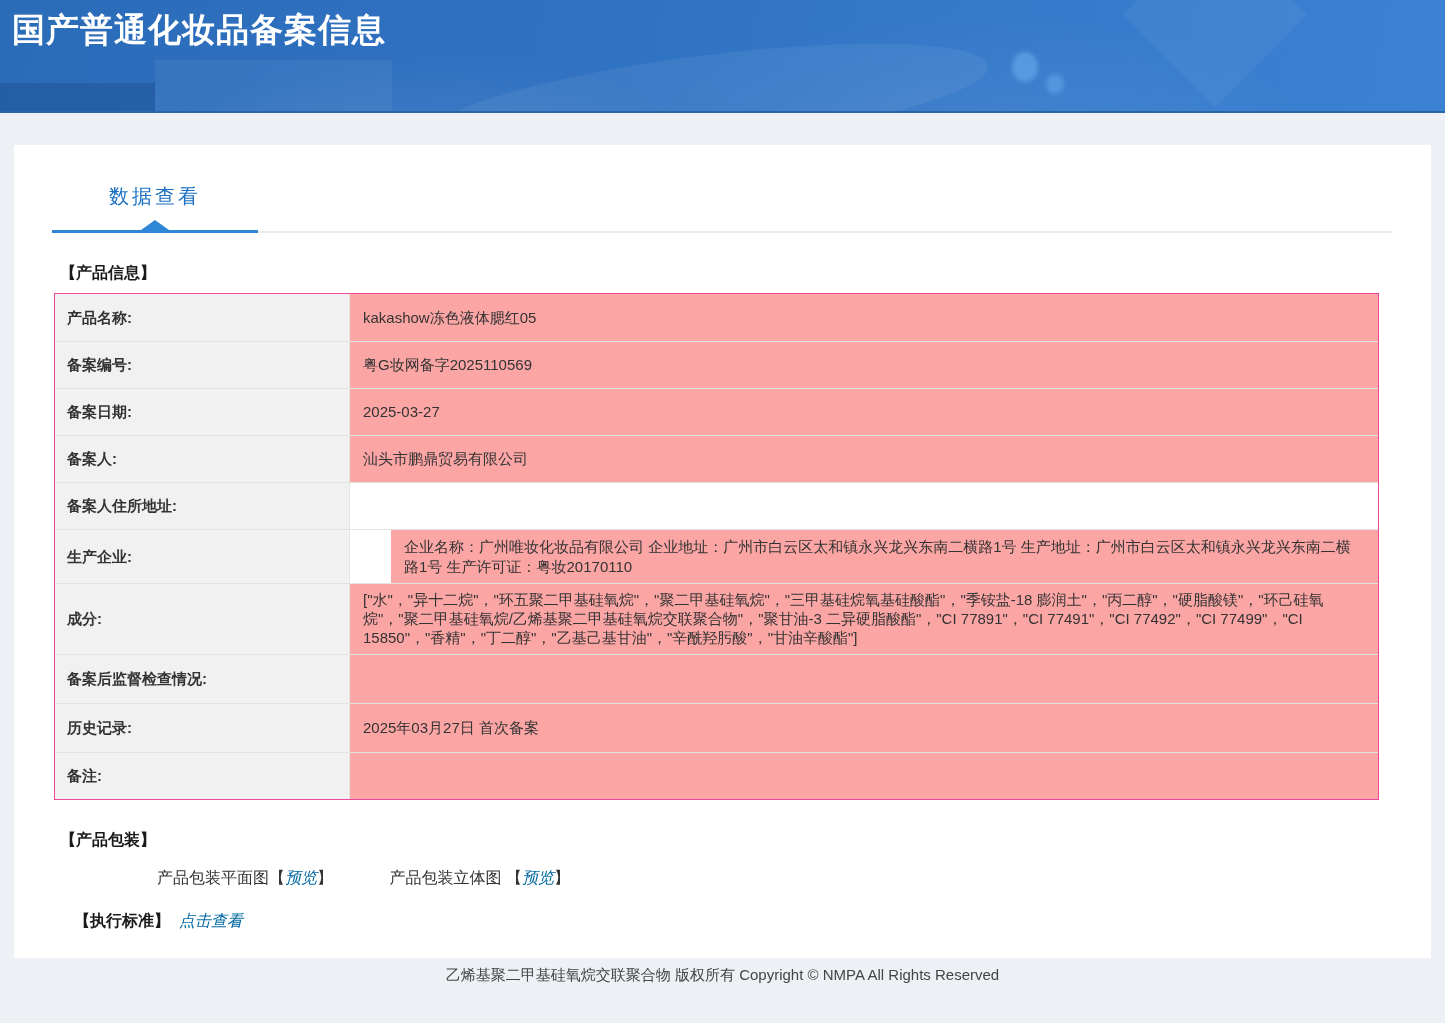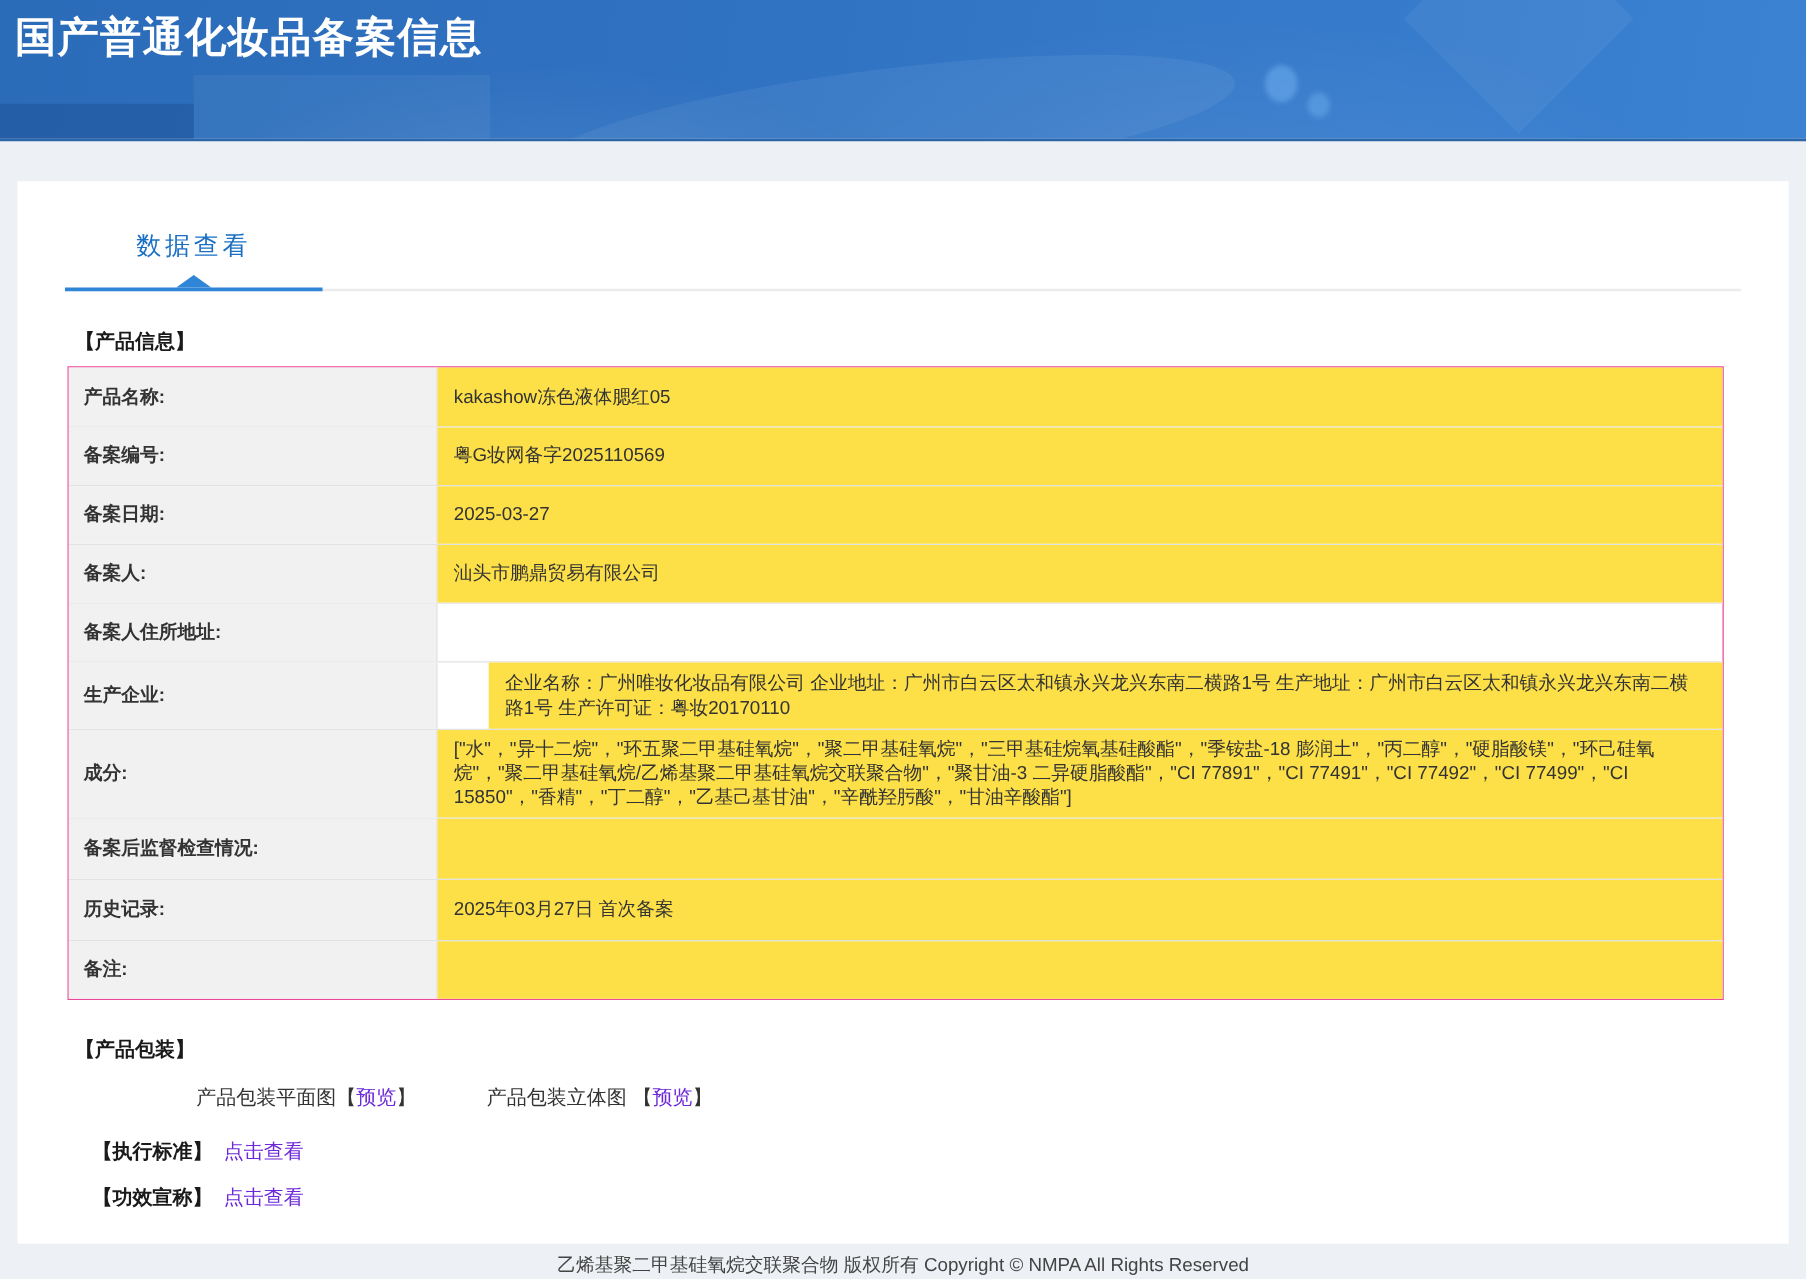--- a/index.html
+++ b/index.html
@@ -64,27 +64,27 @@
   .row { display: flex; min-height: 47px; }
   .row + .row { border-top: 1px solid #e2e2e2; }
   .row.tall2 { min-height: 54px; gap: 41px; }
   .row.tall3 { min-height: 68px; }
   .row.h49 { min-height: 49px; }
   .cell { display: flex; align-items: center; font-size: 15px; line-height: 1.28; }
   .cell.label {
     flex: 0 0 295px; background: #f1f1f1; border-right: 1px solid #e4e4e4;
     padding: 6px 10px 6px 12px; font-weight: bold; color: #333;
   }
-  .cell.value { flex: 1 1 auto; background: #fde047; padding: 6px 16px 6px 13px; color: #333; }
+  .cell.value { flex: 1 1 auto; background: #fca5a5; padding: 6px 16px 6px 13px; color: #333; }
   
   .packaging-line { margin: 17px 38px 0 143px; font-size: 16px; color: #333; }
   .pack-group { display: inline; }
   .pack-group + .pack-group { margin-left: 52px; }
   .bracket { color: #333; }
-  a.link { color: #6d28d9; text-decoration: none; cursor: pointer; }
+  a.link { color: #0369a1; text-decoration: none; cursor: pointer; font-style: italic; }
   .std-line { margin: 22px 38px 0 60px; font-size: 16px; }
   .std-line + .std-line { margin-top: 16px; }
   .std-line .bold { font-weight: bold; color: #1a1a1a; }
   .std-line a.link { margin-left: 9px; }
   
   .footer {
     height: 36px; display: flex; align-items: center; justify-content: center;
     background: #edf1f5; color: #444; font-size: 15px;
   }
 </style>
@@ -166,21 +166,18 @@
     </span>
     <span class="pack-group">
       <span>产品包装立体图 </span><span class="bracket">【</span><a class="link">预览</a><span class="bracket">】</span>
     </span>
   </div>
 
   <div class="std-line">
     <span class="bold">【执行标准】</span><a class="link">点击查看</a>
   </div>
 
-  <div class="std-line">
-    <span class="bold">【功效宣称】</span><a class="link">点击查看</a>
-  </div>
 
 </main>
 
 <footer class="footer">
   <span>乙烯基聚二甲基硅氧烷交联聚合物 版权所有 Copyright © NMPA All Rights Reserved</span>
 </footer>
 
 </body></html>

